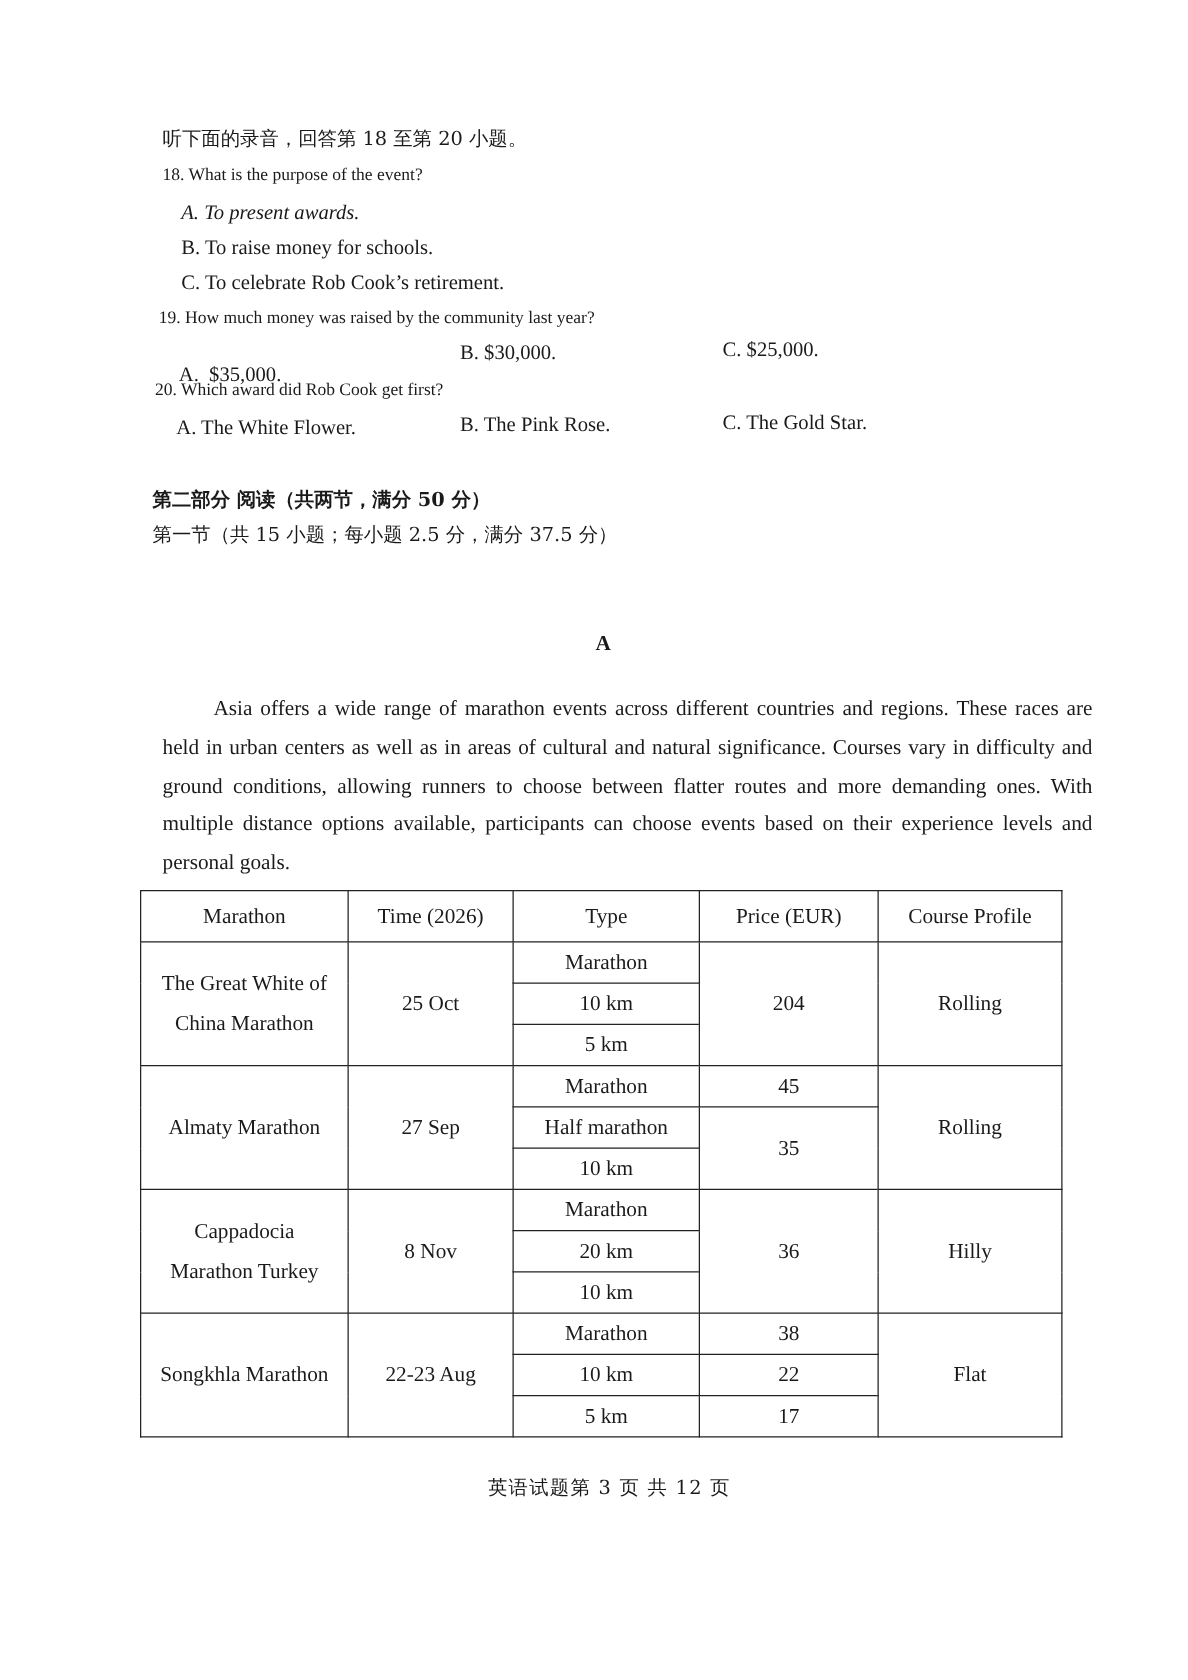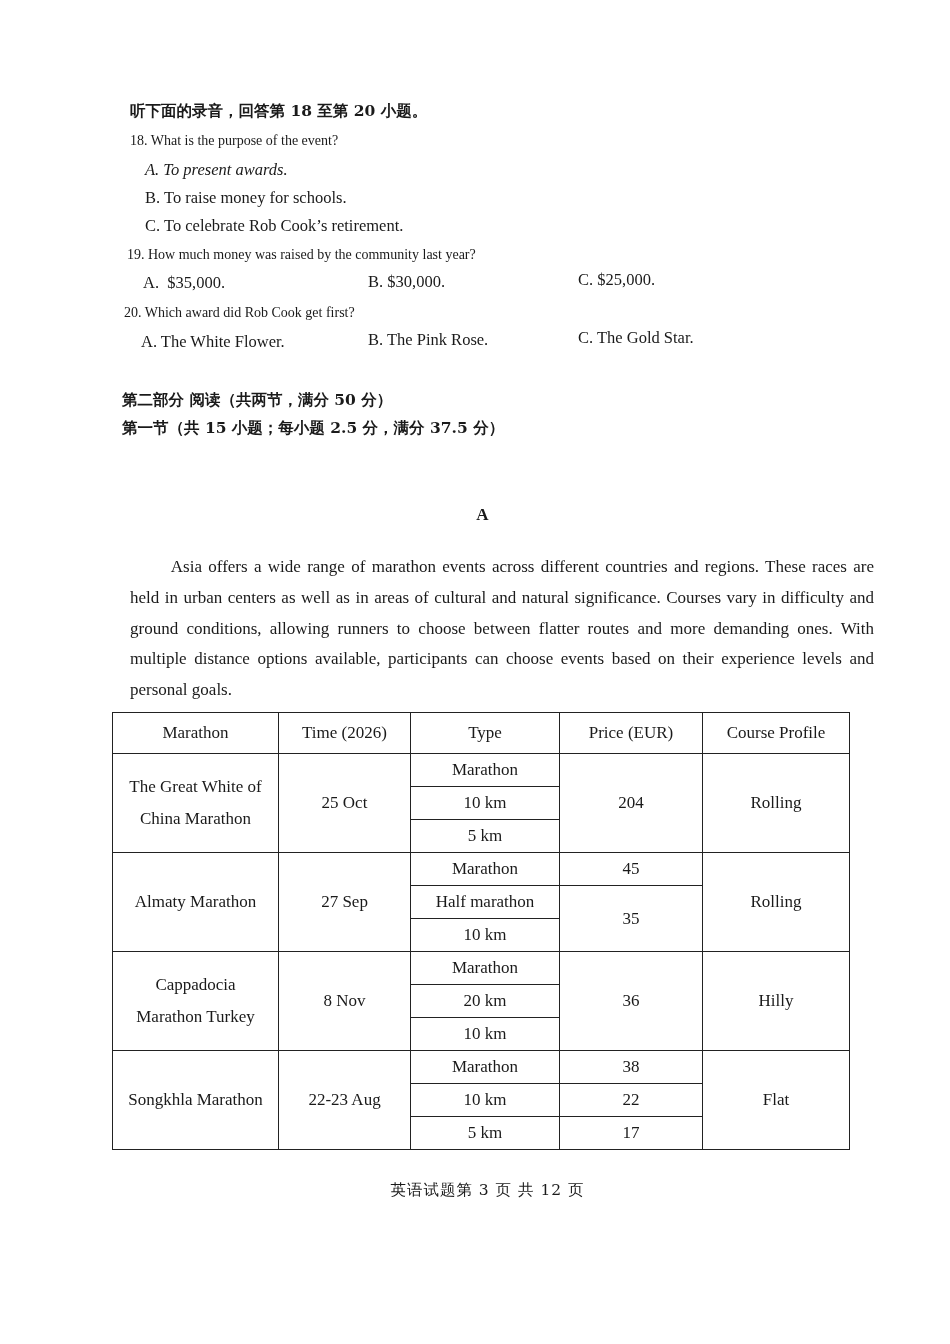--- a/index.html
+++ b/index.html
@@ -19,21 +19,21 @@
       position: absolute;
       left: 0; top: 0;
       width: 950px; height: 1344px;
     }
     .line {
       position: absolute;
       white-space: nowrap;
       font-size: 14px;
       line-height: 20px;
     }
-    .cn { font-family: "DejaVu Serif", "Liberation Serif", serif; font-size: 15.5px; font-weight: bold; }
+    .cn { font-family: "DejaVu Serif", "Liberation Serif", serif; font-size: 15.5px; }
     .bold { font-weight: bold; }
     .opt { position: absolute; white-space: nowrap; font-size: 16.5px; line-height: 20px; }
 
     .passage-title {
       position: absolute;
       left: 0; width: 965px;
       top: 505px;
       text-align: center;
       font-weight: bold;
       font-size: 17px;
@@ -96,21 +96,21 @@
     <span>What is the purpose of the event?</span>
   </div>
   <div class="opt" style="left:145px; top:160px;font-style:italic;">A. To present awards.</div>
   <div class="opt" style="left:145px; top:188px;">B. To raise money for schools.</div>
   <div class="opt" style="left:145px; top:216px;">C. To celebrate Rob Cook’s retirement.</div>
 
   <div class="line" style="left:127px; top:245px;">
     <span>19.</span>
     <span>How much money was raised by the community last year?</span>
   </div>
-  <div class="opt" style="left:143px; top:273px; white-space:pre;">A.  $35,000.</div>
+  <div class="opt" style="left:143px; top:290px; white-space:pre;">A.  $35,000.</div>
   <div class="opt" style="left:368px; top:272px;">B. $30,000.</div>
   <div class="opt" style="left:578px; top:270px;">C. $25,000.</div>
 
   <div class="line" style="left:124px; top:303px;">
     <span>20.</span>
     <span>Which award did Rob Cook get first?</span>
   </div>
   <div class="opt" style="left:141px; top:332px;">A. The White Flower.</div>
   <div class="opt" style="left:368px; top:330px;">B. The Pink Rose.</div>
   <div class="opt" style="left:578px; top:328px;">C. The Gold Star.</div>

